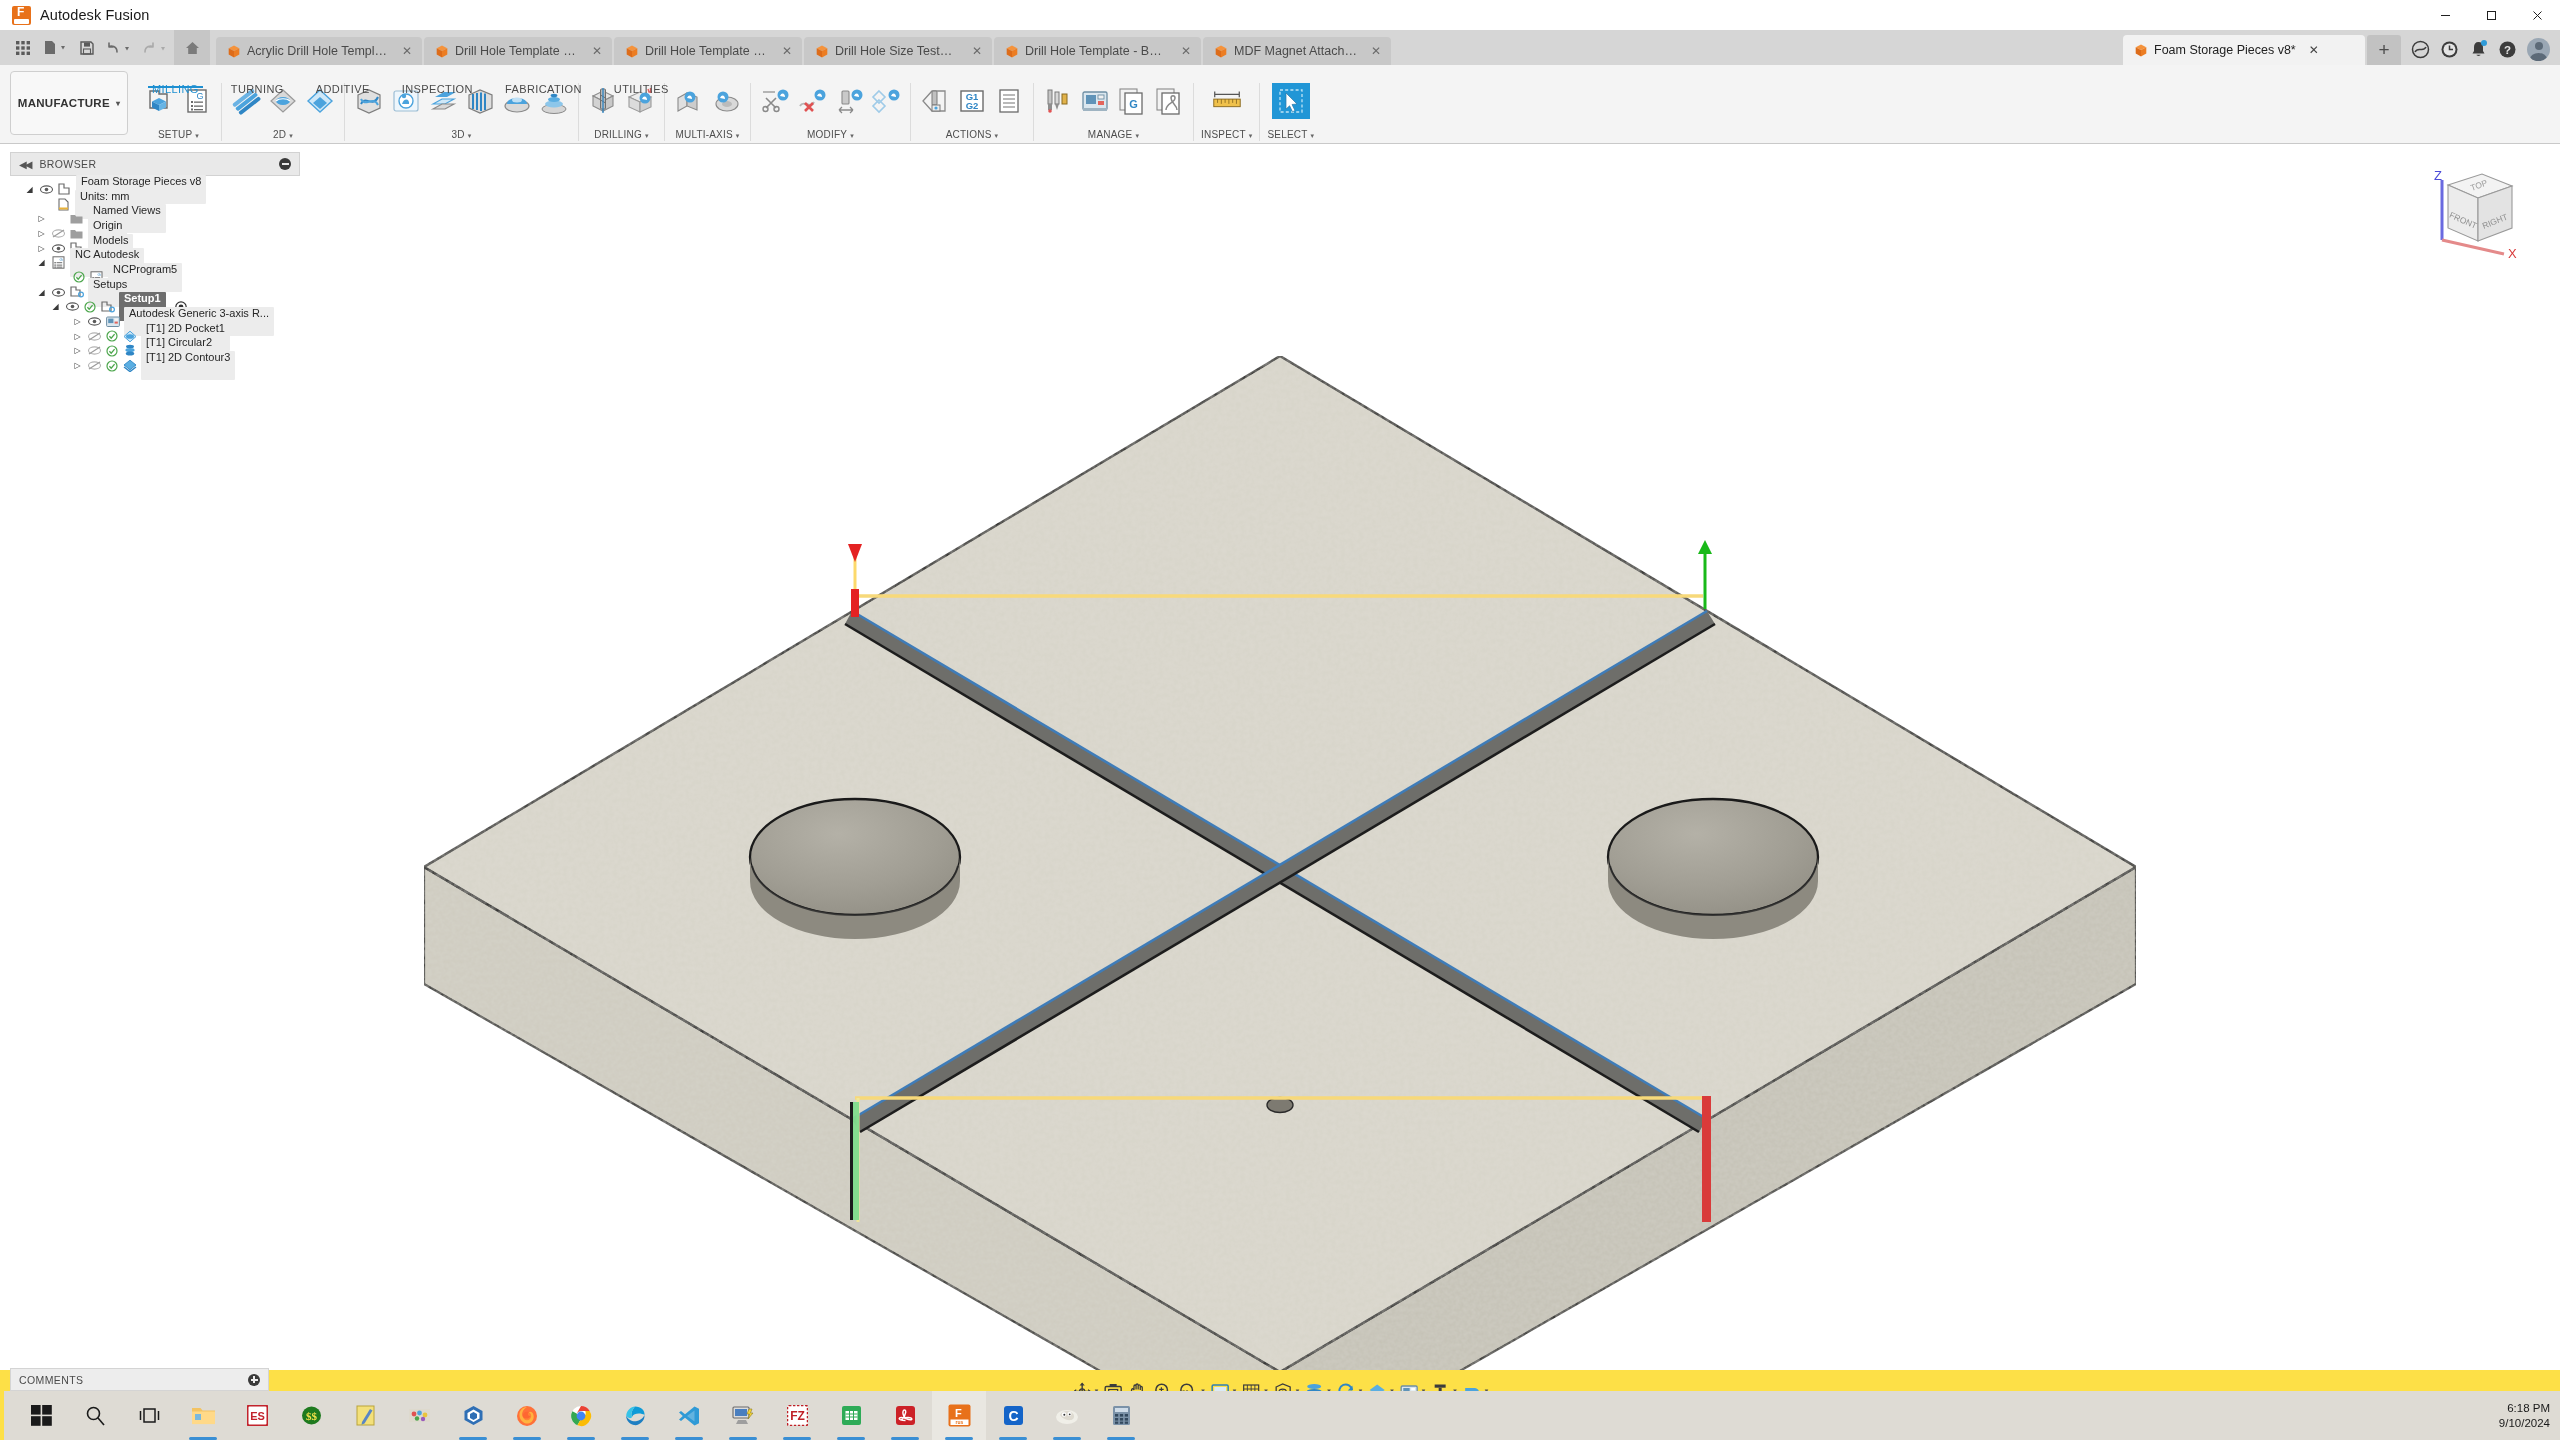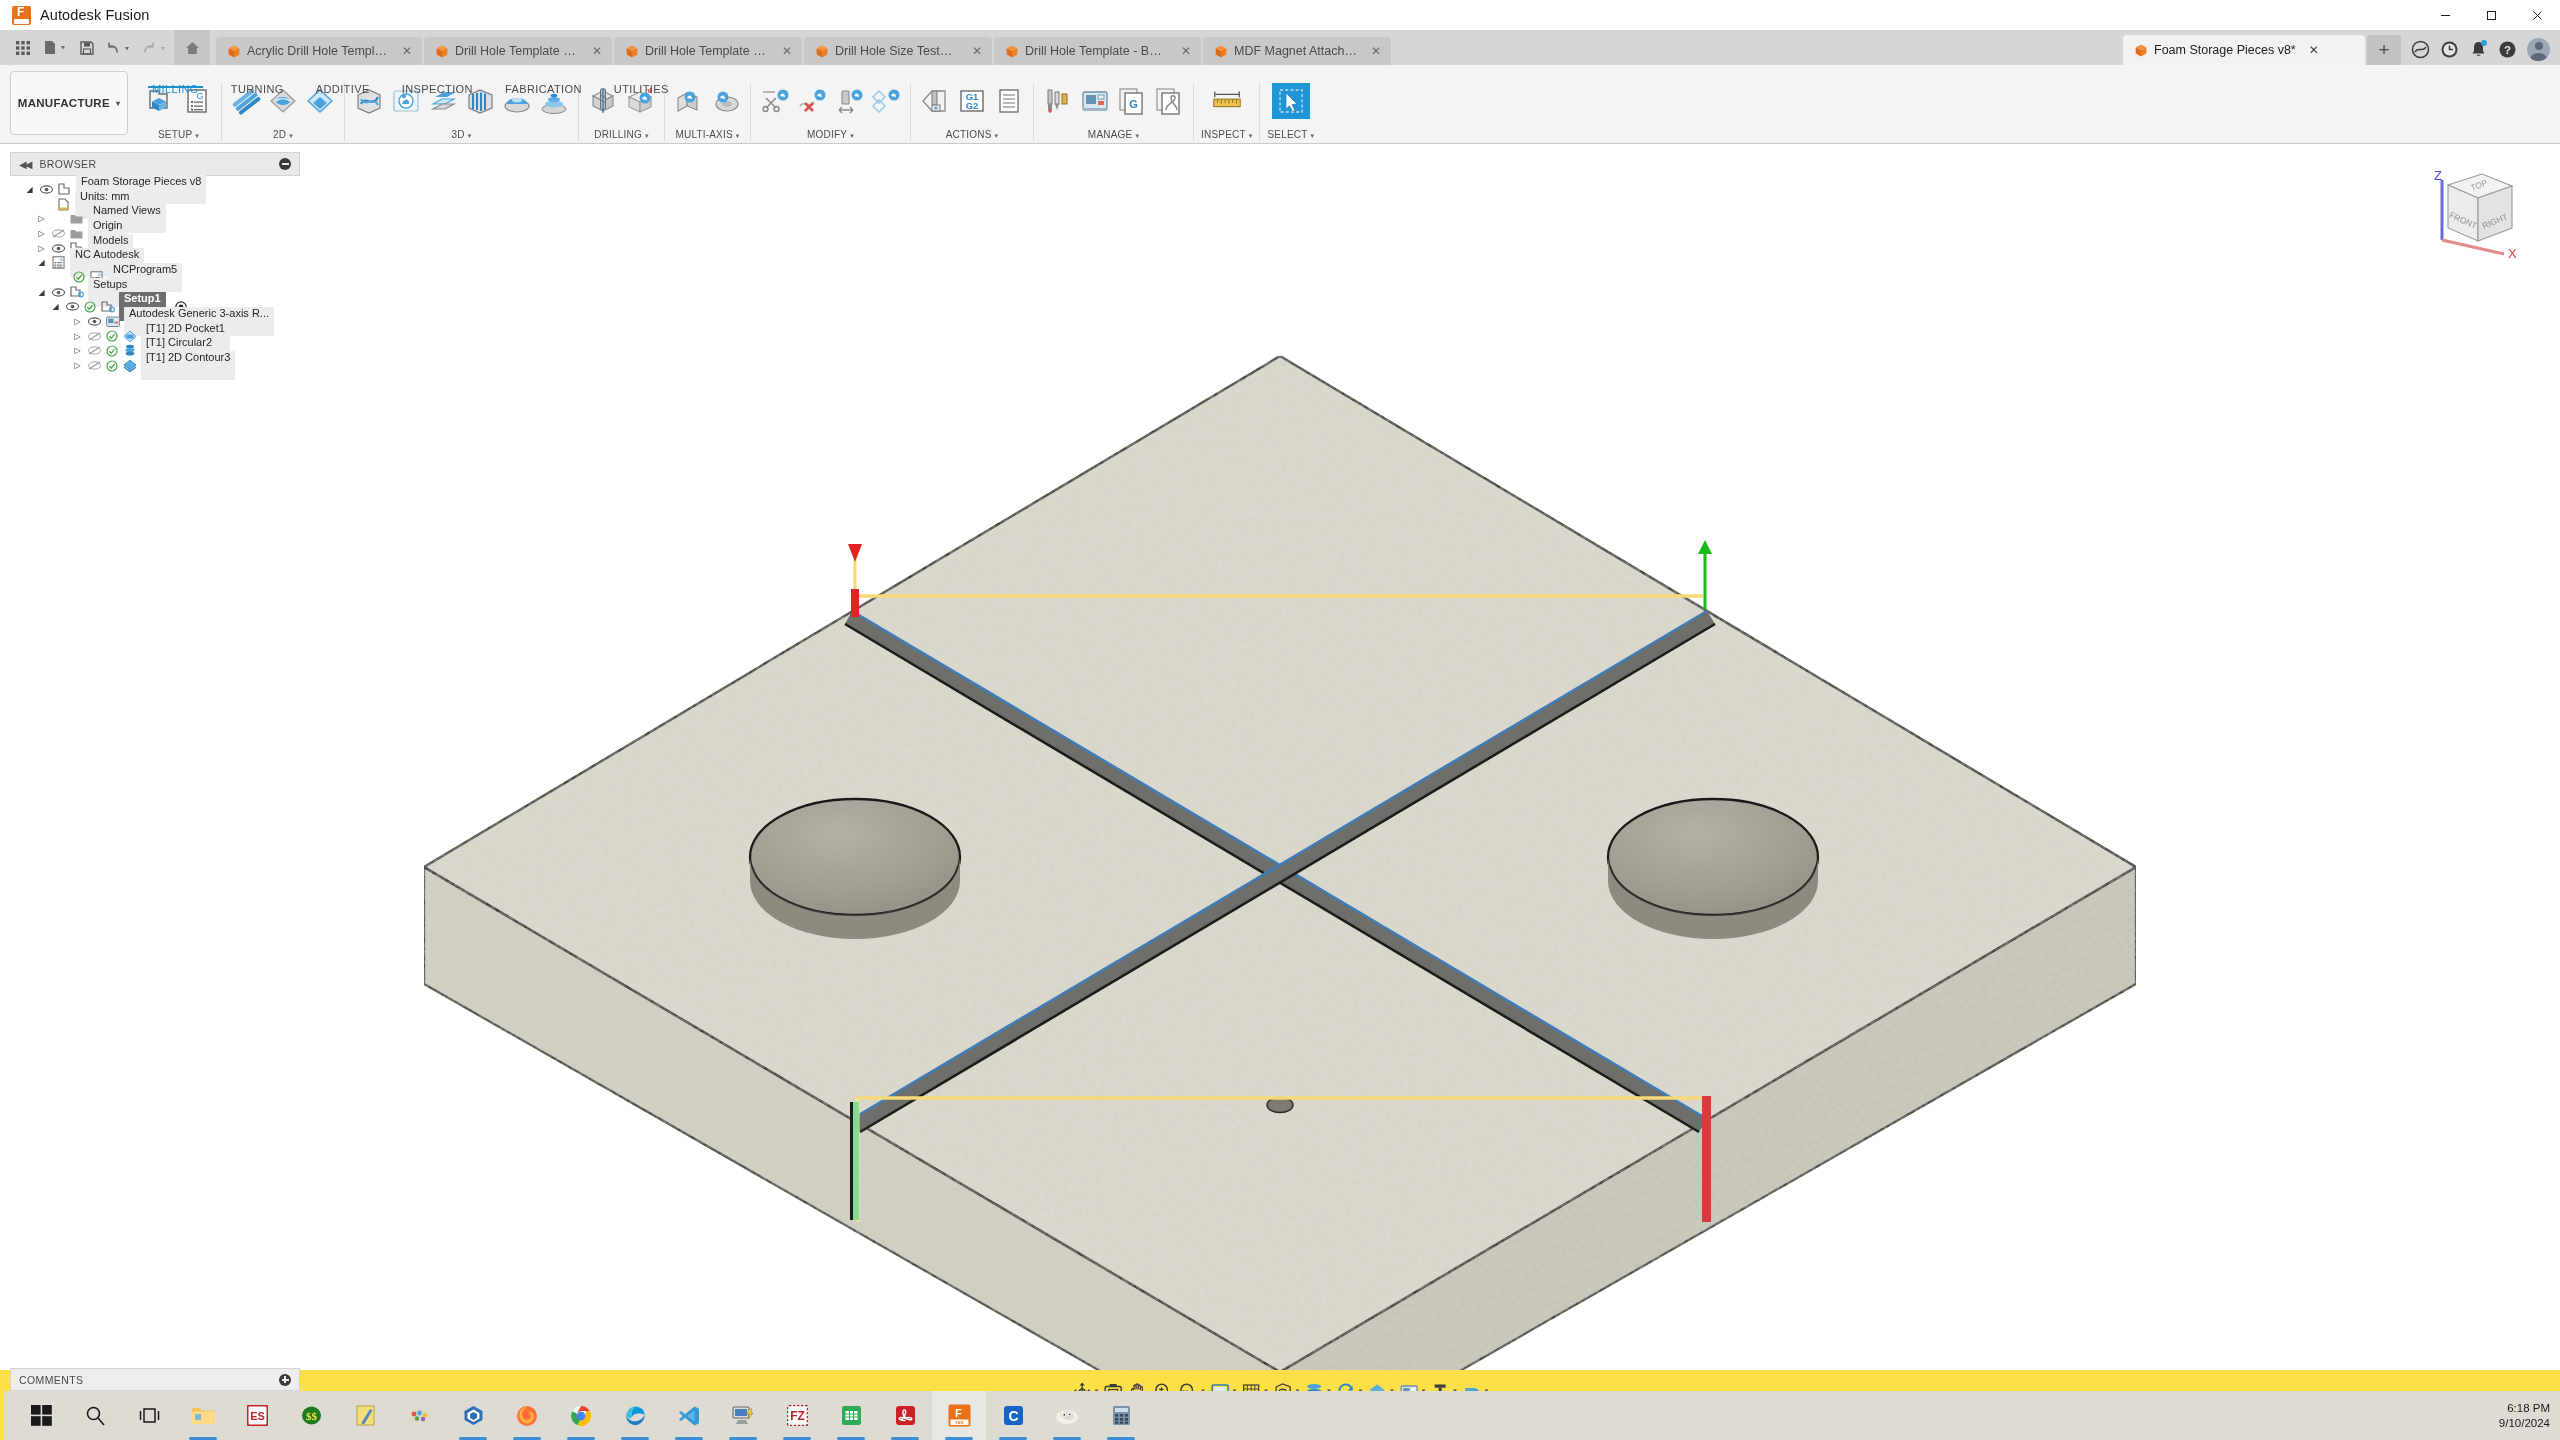--- a/index.html
+++ b/index.html
@@ -135,21 +135,21 @@
   .trow.sel .lbl{ background:#6e6e6e;color:#fff;font-weight:bold;}
   .arr{width:11px;display:flex;align-items:center;justify-content:center;color:#3a3a3a;font-size:8px;}
   .arr.down{color:#3a3a3a;}
   .eye{width:14px;height:12px;display:flex;align-items:center;justify-content:center;}
   .chk{width:13px;height:13px;display:flex;align-items:center;justify-content:center;}
   .ticon{width:15px;height:13px;display:flex;align-items:center;justify-content:center;}
   .target{width:13px;height:13px;display:inline-flex;align-items:center;justify-content:center;margin-left:5px;}
 
   
   .comments{
-    position:absolute;left:10px;bottom:49px;width:290px;height:23px;
+    position:absolute;left:10px;bottom:49px;width:259px;height:23px;
     background:#ededed;border:1px solid #d4d4d4;display:flex;align-items:center;
     justify-content:space-between;padding:0 8px;
   }
   .comments .ctitle{font-size:10.5px;color:#4a4a4a;letter-spacing:.4px;}
   .comments .plus{
     width:12px;height:12px;border-radius:50%;background:#3a3a3a;position:relative;
   }
   .comments .plus::before{content:"";position:absolute;left:2.5px;top:5px;width:7px;height:2px;background:#ededed;}
   .comments .plus::after{content:"";position:absolute;left:5px;top:2.5px;width:2px;height:7px;background:#ededed;}
 

